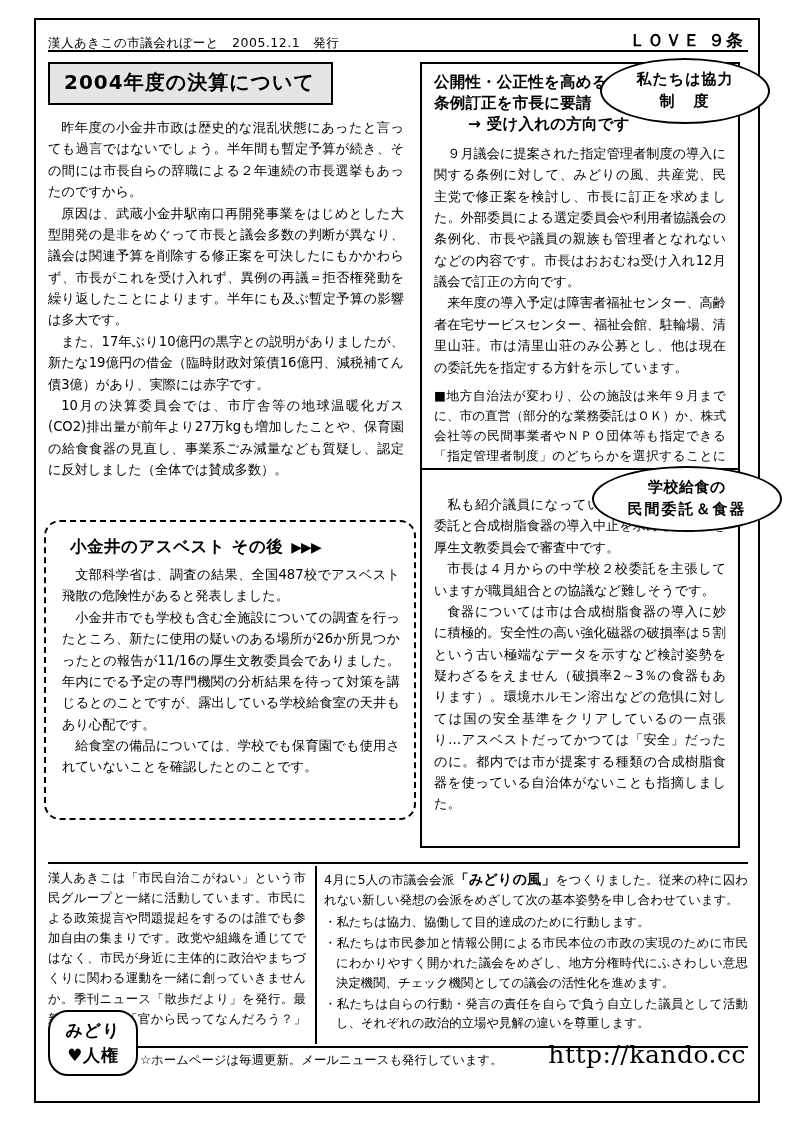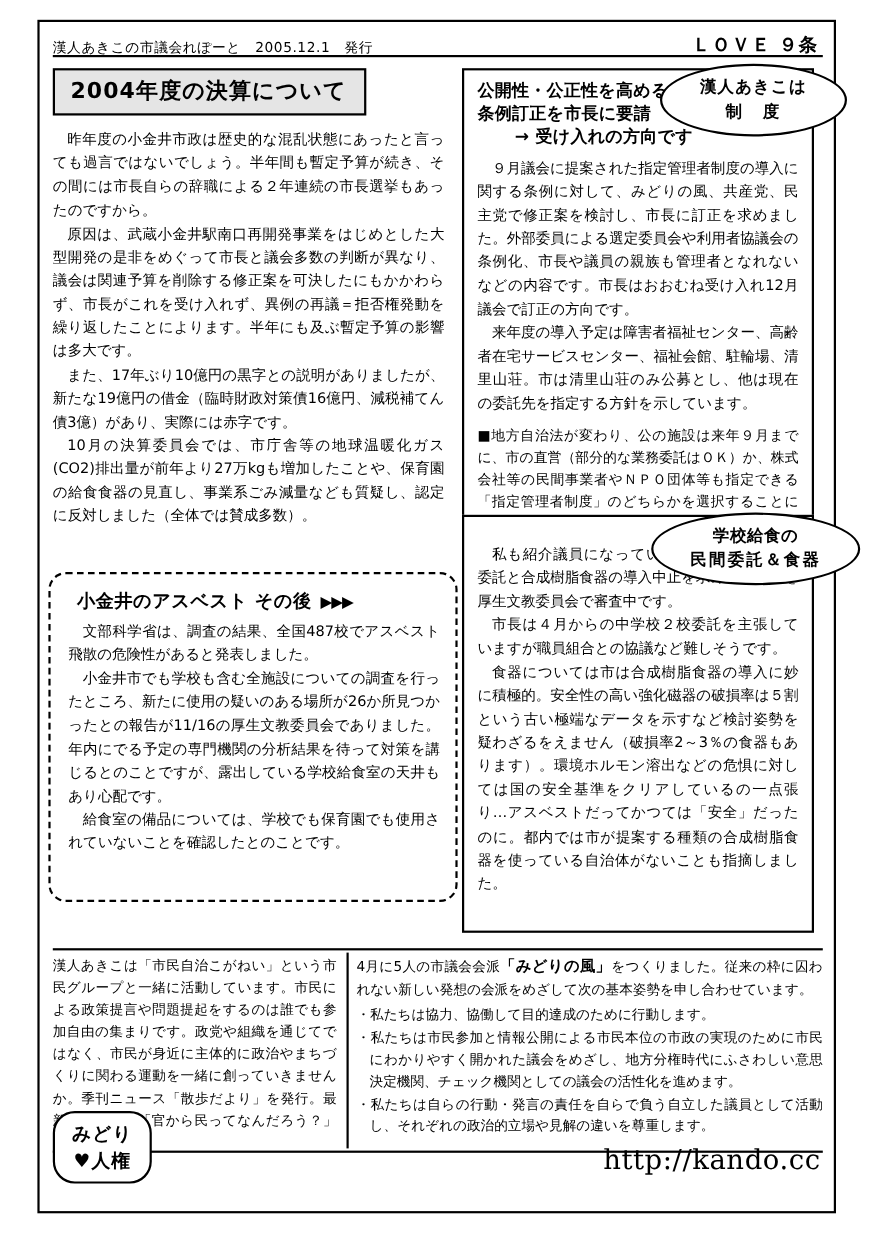--- a/index.html
+++ b/index.html
@@ -326,21 +326,21 @@
       <span class="arrow-line">→ 受け入れの方向です</span>
     </div>
     <div class="body jtext">
       <p>９月議会に提案された指定管理者制度の導入に関する条例に対して、みどりの風、共産党、民主党で修正案を検討し、市長に訂正を求めました。外部委員による選定委員会や利用者協議会の条例化、市長や議員の親族も管理者となれないなどの内容です。市長はおおむね受け入れ12月議会で訂正の方向です。</p>
       <p>来年度の導入予定は障害者福祉センター、高齢者在宅サービスセンター、福祉会館、駐輪場、清里山荘。市は清里山荘のみ公募とし、他は現在の委託先を指定する方針を示しています。</p>
     </div>
     <div class="note-block">■地方自治法が変わり、公の施設は来年９月までに、市の直営（部分的な業務委託はＯＫ）か、株式会社等の民間事業者やＮＰＯ団体等も指定できる「指定管理者制度」のどちらかを選択することになりました。</div>
   </div>
 
   <div class="oval" id="oval-shitei">
-    <span>漢人あきこは</span>
+    <span>私たちは協力</span>
     <span class="oval-line2">制　度</span>
   </div>
 
   <div class="box" id="right-bottom-box">
     <div class="body jtext">
       <p>私も紹介議員になっている「学校給食の民間委託と合成樹脂食器の導入中止を求める請願」を厚生文教委員会で審査中です。</p>
       <p>市長は４月からの中学校２校委託を主張していますが職員組合との協議など難しそうです。</p>
       <p>食器については市は合成樹脂食器の導入に妙に積極的。安全性の高い強化磁器の破損率は５割という古い極端なデータを示すなど検討姿勢を疑わざるをえません（破損率2～3％の食器もあります）。環境ホルモン溶出などの危惧に対しては国の安全基準をクリアしているの一点張り…アスベストだってかつては「安全」だったのに。都内では市が提案する種類の合成樹脂食器を使っている自治体がないことも指摘しました。</p>
     </div>
   </div>
@@ -362,15 +362,16 @@
     <span class="bullet">・私たちは協力、協働して目的達成のために行動します。</span>
     <span class="bullet">・私たちは市民参加と情報公開による市民本位の市政の実現のために市民にわかりやすく開かれた議会をめざし、地方分権時代にふさわしい意思決定機関、チェック機関としての議会の活性化を進めます。</span>
     <span class="bullet">・私たちは自らの行動・発言の責任を自らで負う自立した議員として活動し、それぞれの政治的立場や見解の違いを尊重します。</span>
   </div>
 
   <div class="footer-rule"></div>
   <div id="logo-box">
     <span class="l1">みどり</span>
     <span class="l2">♥人権</span>
   </div>
+  <div id="footer-text">☆ホームページは毎週更新。メールニュースも発行しています。</div>
   <div id="footer-url">http://kando.cc</div>
 
 </div>
 
 </body></html>

